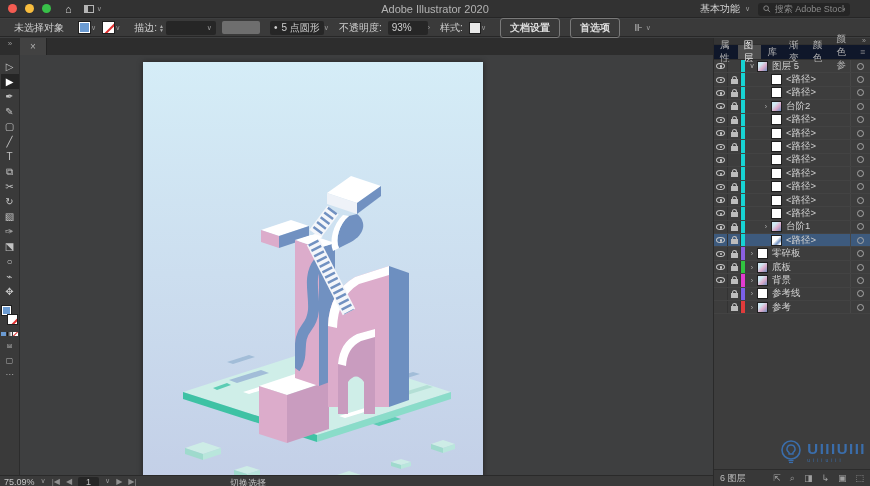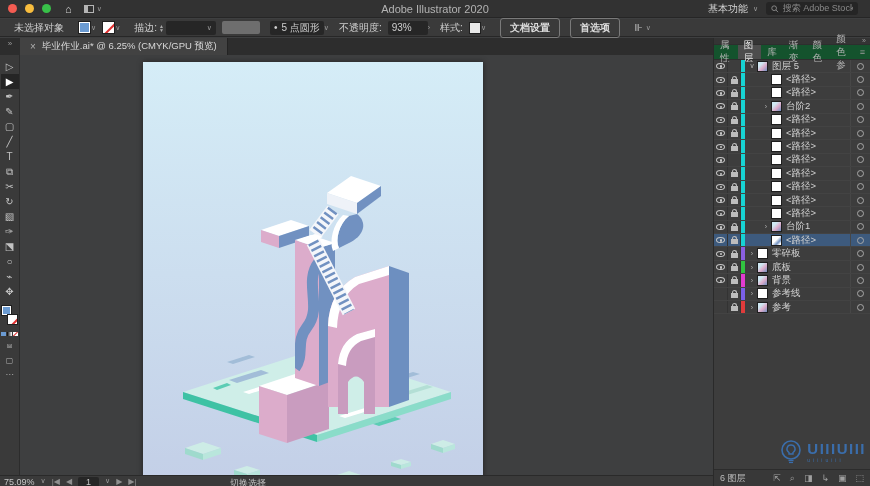--- a/index.html
+++ b/index.html
@@ -11,21 +11,21 @@
   
   #titlebar { left:0; top:0; width:870px; height:18px; background:#323232;
               border-bottom:1px solid #262626; display:flex; align-items:center; }
   .traffic { width:9px; height:9px; border-radius:50%; margin-left:8px; }
   .t-red{background:#f45c52;} .t-yellow{background:#f8bd3e;} .t-green{background:#38c149;}
   .home-glyph { color:#c9c9c9; font-size:11px; margin-left:14px; }
   .layout-ic { display:flex; align-items:center; gap:3px; margin-left:12px; color:#b5b5b5; font-size:8px; }
   .layout-sq { width:10px; height:8px; border:1px solid #b5b5b5; display:inline-block;
                background:linear-gradient(90deg,#b5b5b5 40%,transparent 40%); }
   #tb-title { position:absolute; left:0; right:0; text-align:center; font-size:11px; color:#b3b3b3; pointer-events:none; }
-  #tb-right { margin-left:auto; display:flex; align-items:center; gap:8px; padding-right:12px; z-index:2; }
+  #tb-right { margin-left:auto; display:flex; align-items:flex-end; gap:8px; padding-right:20px; z-index:2; }
   #workspace-btn { font-size:10px; color:#d2d2d2; display:flex; gap:5px; align-items:center; }
   .chev { font-size:7px; color:#9a9a9a; }
   #stock-search { width:92px; height:13px; background:#252525; border-radius:3px;
                   display:flex; align-items:center; gap:4px; padding:0 5px; }
   #stock-search span { font-size:9px; color:#8a8a8a; white-space:nowrap; overflow:hidden; }
 
   
   #optionsbar { left:0; top:19px; width:870px; height:18px; background:#3a3a3a;
                 border-bottom:1px solid #272727; display:flex; align-items:center; font-size:10px; color:#cfcfcf; }
   #optionsbar > * { flex:none; }
@@ -90,22 +90,22 @@
                font-size:9px; color:#c5c5c5; padding:1px 4px 0 4px; }
   #statusbar .nav { color:#8f8f8f; font-size:8px; }
   #sb-artboard { background:#262626; padding:0 8px; border-radius:2px; }
   #sb-hint { position:absolute; left:230px; }
 
   
   #rightpanel { left:713px; top:38px; width:157px; height:448px; background:#3d3d3d;
                 border-left:1px solid #2a2a2a; }
   #rp-top { height:7px; background:#343434; text-align:right; color:#9a9a9a; font-size:7px;
             line-height:6px; padding-right:4px; border-bottom:1px solid #2e2e2e; }
-  #panel-tabs { height:15px; background:#14532d; display:flex; align-items:stretch;
-                font-size:9.5px; color:#b5b5b5; border-bottom:1px solid #2e2e2e; }
+  #panel-tabs { height:15px; background:#0f172a; display:flex; align-items:stretch;
+                font-size:9.5px; color:#b5b5b5; border-bottom:1px solid #2e2e2e;font-family:Liberation Serif, serif; }
   .ptab { padding:0 6px; display:flex; align-items:center; }
   .ptab.active { background:#4d4d4d; color:#ececec; }
   #ptab-menu { margin-left:auto; padding-right:5px; display:flex; align-items:center; color:#9a9a9a; font-size:9px; }
 
   #layers-list { font-size:9.5px; color:#d2d2d2; }
   .lrow { height:13.4px; display:flex; align-items:center; border-bottom:1px solid #434343; position:relative; }
   .lrow.selected { background:#3d5a7d; }
   .col-eye { width:14px; height:100%; border-right:1px solid #333; display:flex; align-items:center; justify-content:center; }
   .col-lock { width:13px; height:100%; border-right:1px solid #333; display:flex; align-items:center; justify-content:center; }
   .cbar { width:4px; height:100%; }
@@ -213,21 +213,20 @@
     <span style="display:flex;gap:3px;align-items:center;">
       <span style="font-size:10px;color:#c2c2c2;">⊪</span>
       <span class="chev">∨</span>
     </span>
   </div>
 
   <div id="tabrow" class="abs">
     <span id="toolbar-collapse">»</span>
     <span id="doc-tab">
       <span class="close">×</span>
-      <span>毕业作业.ai* @ 6.25% (CMYK/GPU 预览)</span>
     </span>
   </div>
 
   <div id="toolbar" class="abs">
     <div id="tools">
         <div class="tool">▷</div>
         <div class="tool active">▶</div>
         <div class="tool">✒</div>
         <div class="tool">✎</div>
         <div class="tool">▢</div>

